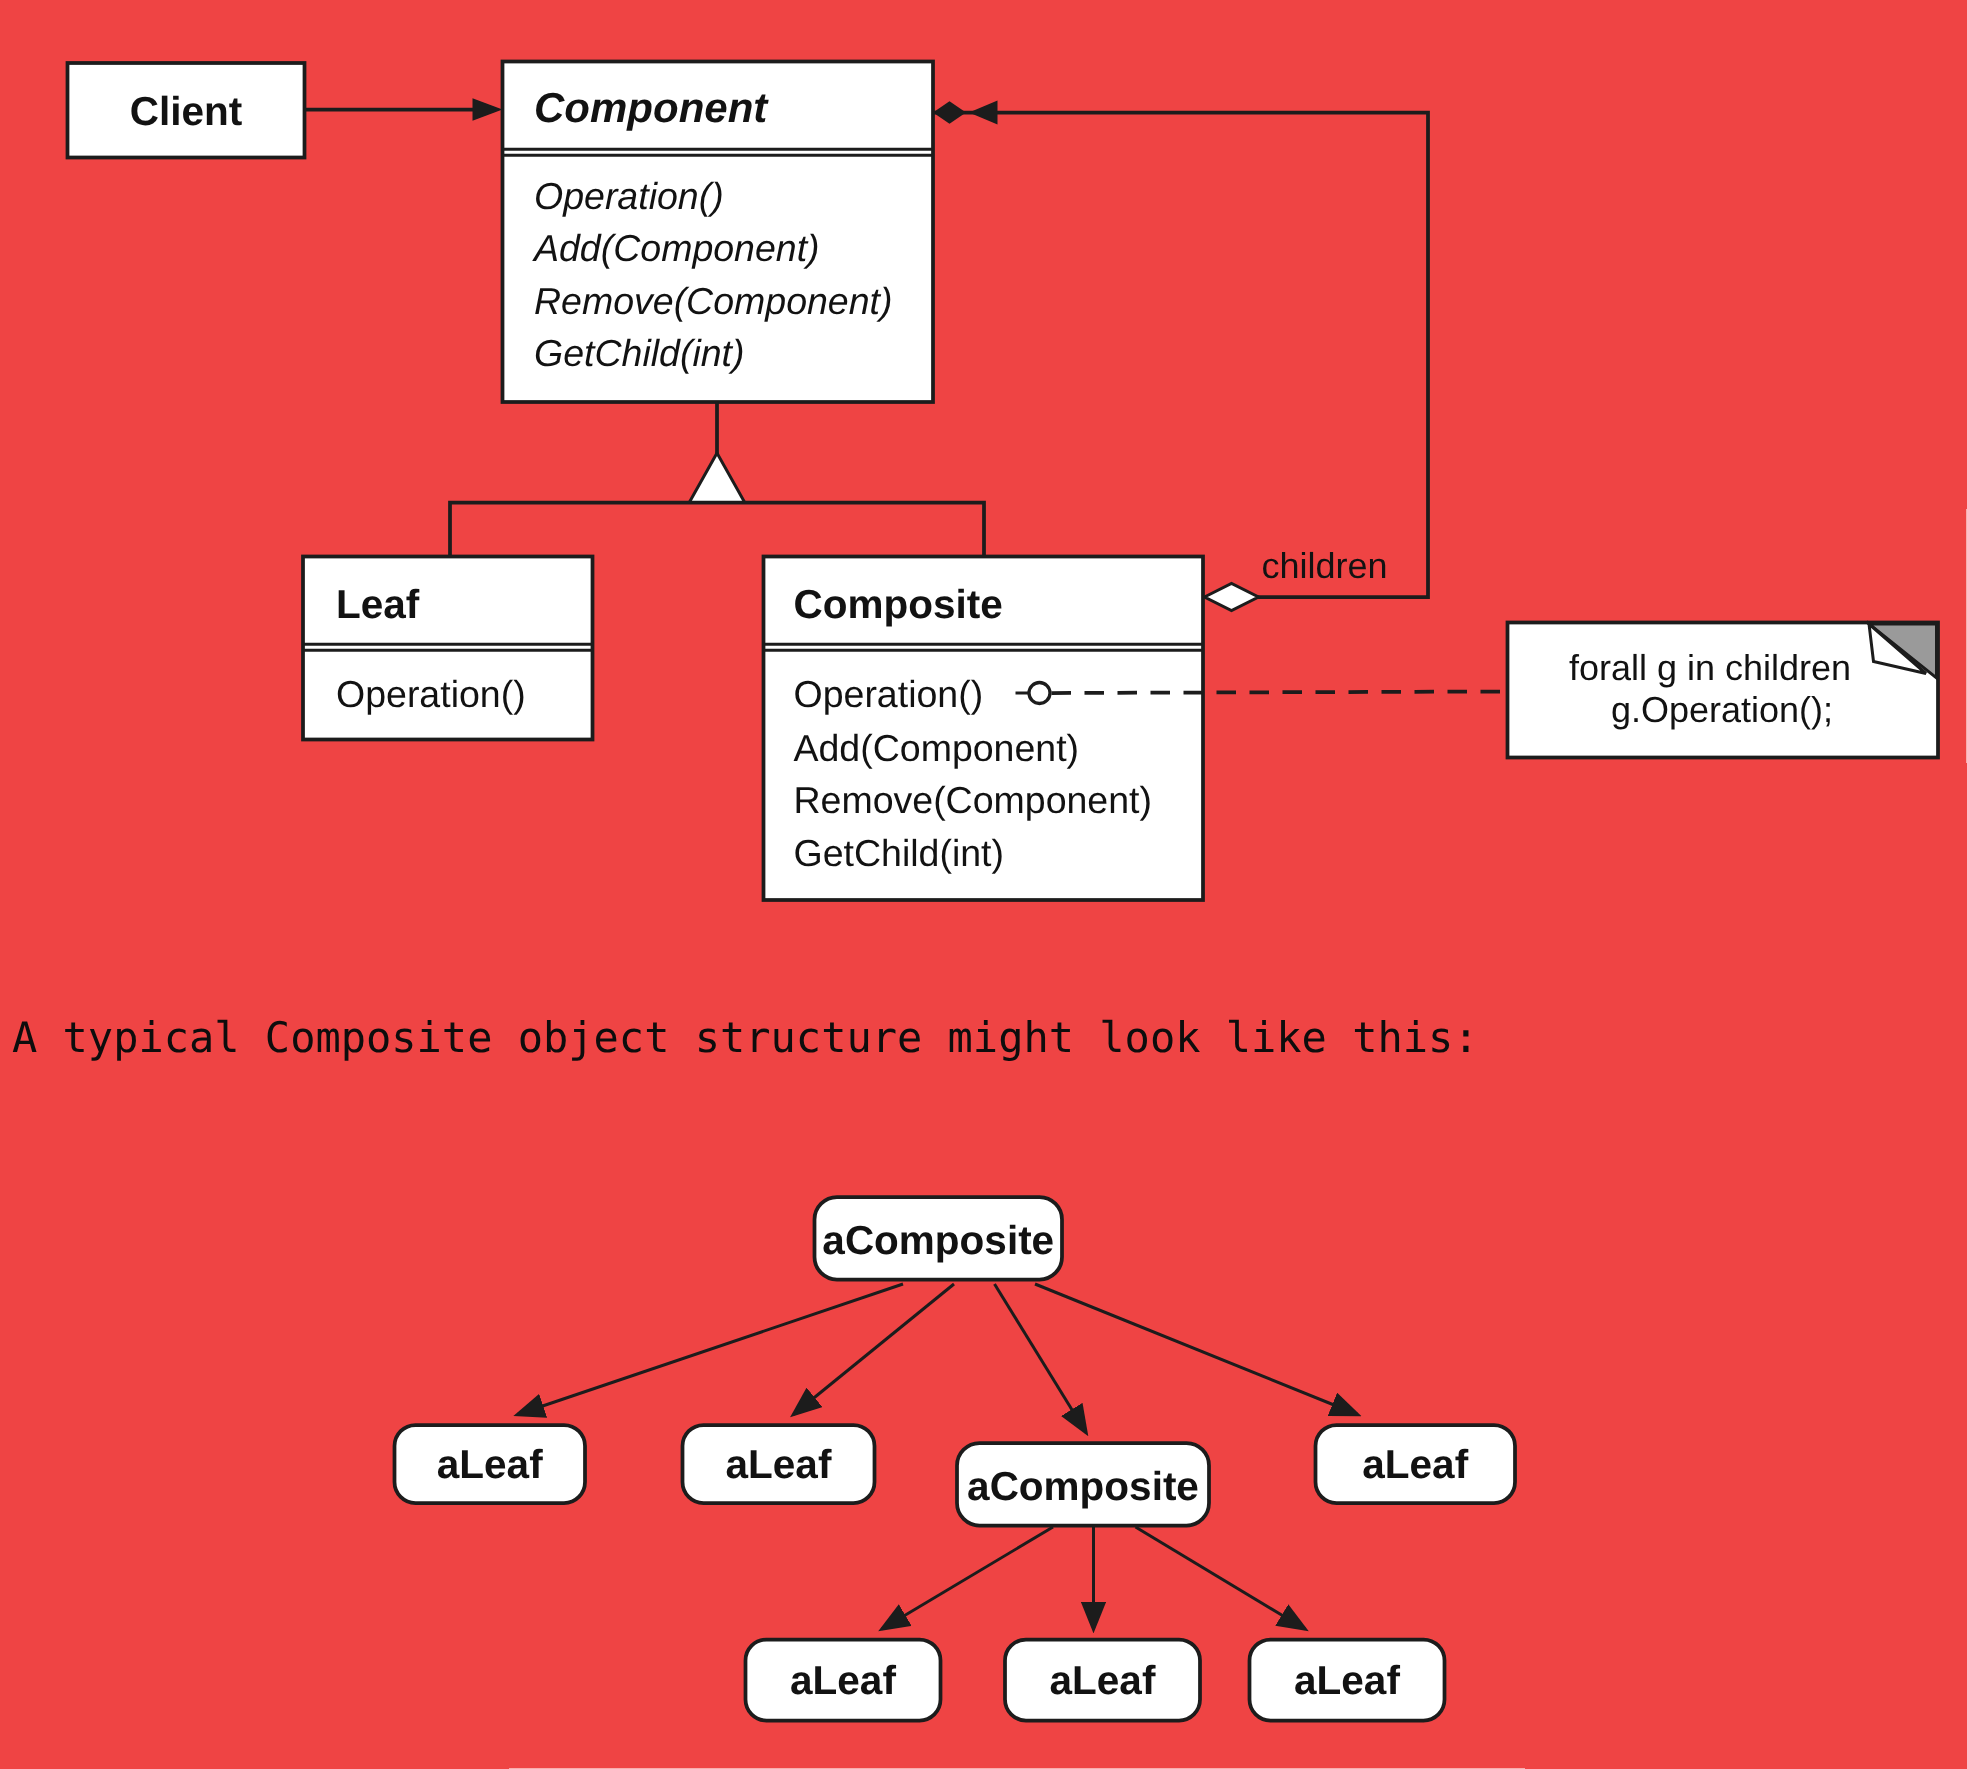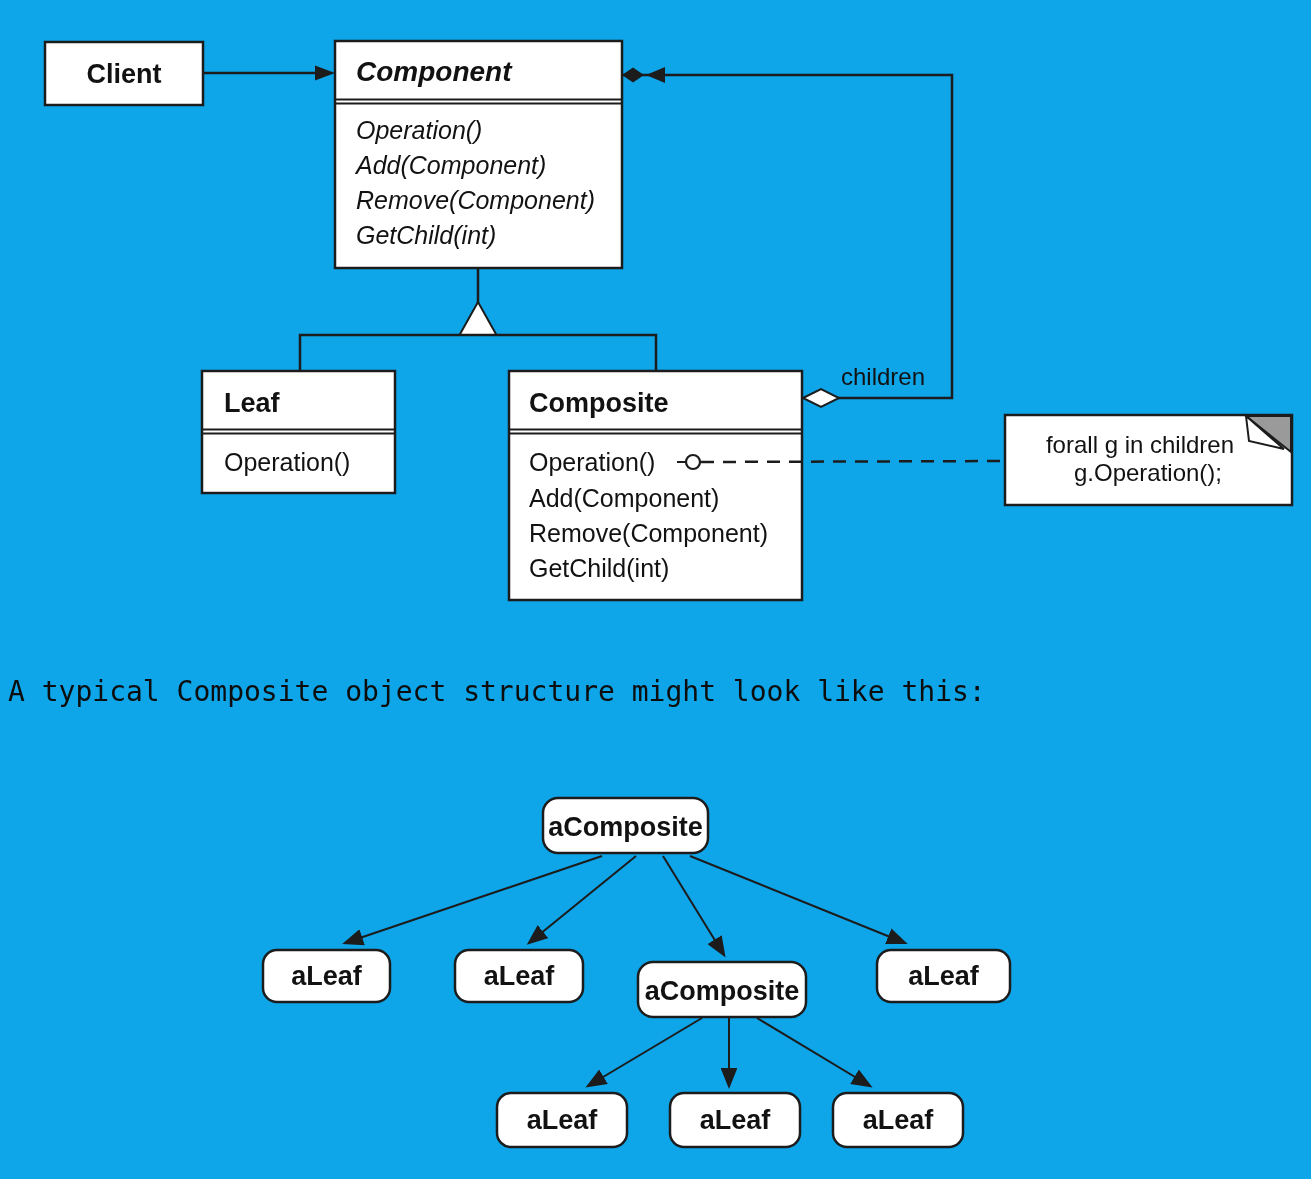--- a/index.html
+++ b/index.html
@@ -4,21 +4,21 @@
 <style>
   html, body {
     margin: 0;
     padding: 0;
     background: #ffffff;
   }
   .stage {
     position: relative;
     width: 1311px;
     height: 1179px;
-    background: #0ea5e9;
+    background: #ef4444;
     overflow: hidden;
   }
   svg { display: block; }
   .ink-stroke { stroke: #1c1c1c; fill: none; }
   .box { fill: #ffffff; stroke: #1c1c1c; }
   .solid { fill: #1c1c1c; stroke: none; }
   .hollow { fill: #ffffff; stroke: #1c1c1c; }
   text {
     font-family: "Liberation Sans", sans-serif;
     fill: #121212;

